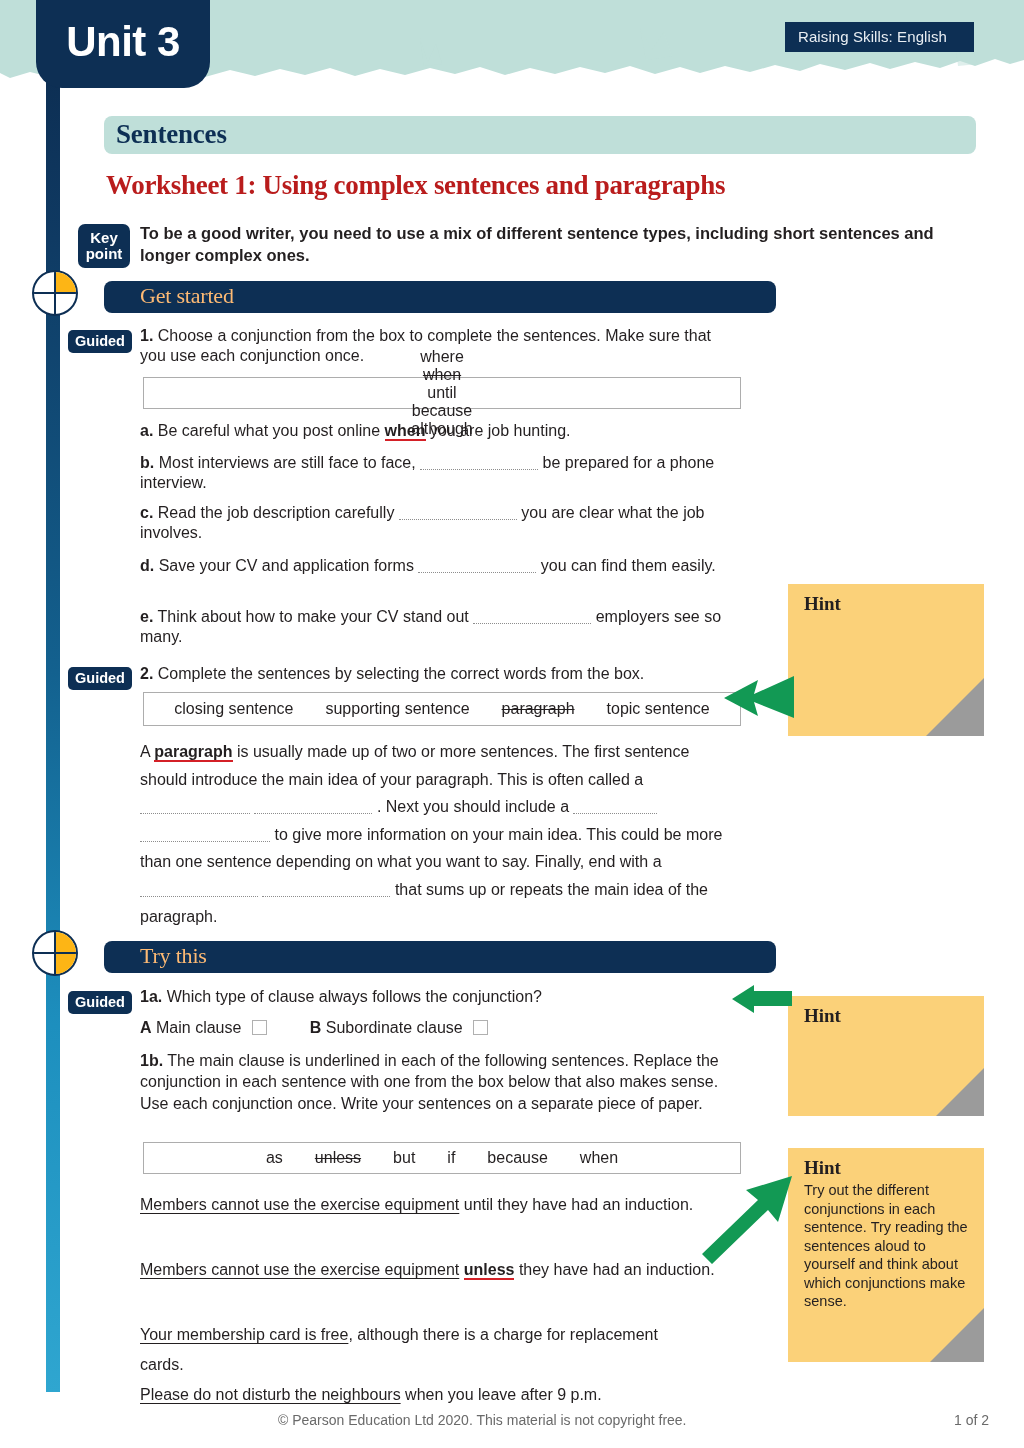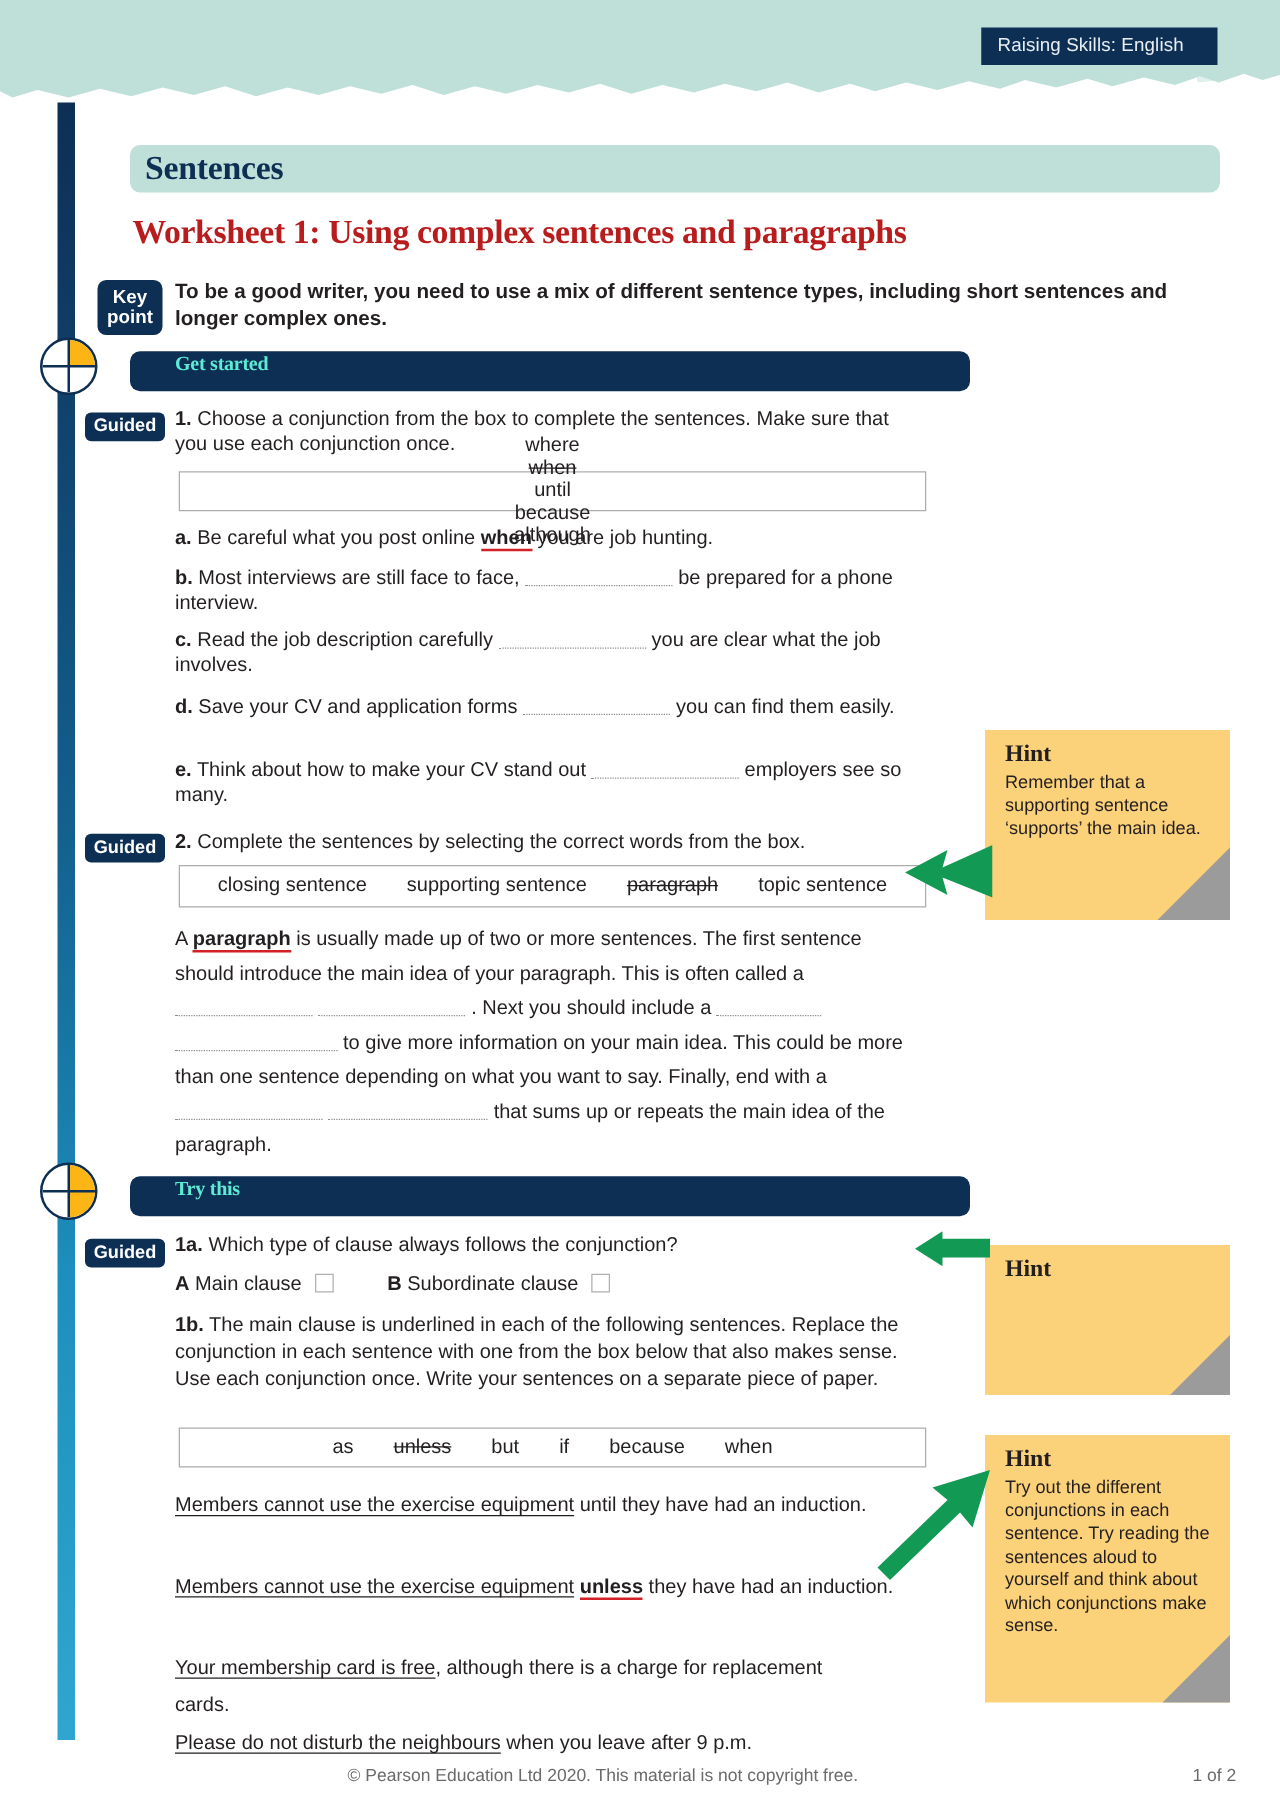--- a/index.html
+++ b/index.html
@@ -86,22 +86,22 @@
   .keypoint-text {
     position: absolute; left: 140px; top: 222px; width: 820px;
     font-size: 16.5px; font-weight: bold; line-height: 1.34; color: #231f20;
   }
 
   .band {
     position: absolute; left: 104px; width: 672px; height: 32px;
     background: #0d2f54; border-radius: 8px; z-index: 3;
   }
   .band .txt {
-    font-family: "Liberation Serif", serif; font-weight: bold; color: #5eead4;
-    font-size: 16px; position: absolute; left: 36px; top: 2px; letter-spacing: -0.2px;
+    font-family: "Liberation Serif", serif; font-weight: normal; color: #fdba74;
+    font-size: 22px; position: absolute; left: 36px; top: 2px; letter-spacing: -0.2px;
   }
 
   .guided-badge {
     position: absolute; left: 68px; width: 64px; height: 23px;
     background: #0d2f54; color: #fff; border-radius: 5px;
     font-size: 14.5px; font-weight: bold; text-align: center; line-height: 23px; z-index: 6;
   }
 
   .q-text {
     position: absolute; font-size: 16px; line-height: 1.28; color: #231f20;
@@ -166,20 +166,23 @@
   <svg class="teal-brush" viewBox="0 0 1024 82" preserveAspectRatio="none">
     <path fill="#bfdfd9" d="M0,0 H1024 V60 L1010,64 L995,59 L975,66 L960,61 L940,68 L915,62 L890,69 L870,63
       L845,70 L820,64 L800,71 L775,65 L750,72 L725,66 L700,73 L680,67 L655,74 L630,66 L605,73 L580,67
       L555,74 L530,68 L505,75 L480,67 L455,74 L430,68 L405,75 L380,69 L355,76 L330,68 L305,75 L280,69
       L255,76 L230,70 L205,77 L180,69 L155,76 L130,70 L105,77 L80,71 L55,78 L30,72 L10,78 L0,73 Z"></path>
     <path fill="#bfdfd9" opacity="0.65" d="M140,30 L150,52 L160,34 L168,56 L176,38 L184,60 L150,62 Z"></path>
     <path fill="#bfdfd9" opacity="0.55" d="M420,38 L428,62 L436,44 L442,64 L424,66 Z"></path>
     <path fill="#bfdfd9" opacity="0.6" d="M640,28 L652,50 L664,32 L672,56 L646,60 Z"></path>
     <path fill="#bfdfd9" opacity="0.5" d="M955,40 L963,62 L971,46 L978,64 L958,66 Z"></path>
   </svg>
+  <div class="unit-tab">
+    <div class="unit-label">Unit 3</div>
+  </div>
   <div class="brand-badge">Raising Skills: English</div>
 </div>
 
 <div class="spine"></div>
 
 <div class="progress-circle" style="left:32px; top:270px;">
   <div class="quad q-tr fill-orange"></div>
   <div class="cross-v"></div>
   <div class="cross-h"></div>
 </div>
@@ -335,21 +338,20 @@
   <span class="underlined">Your membership card is free</span><span>, although there is a charge for replacement cards.</span>
 </div>
 
 <div class="q-text" style="left:140px; top:1385px; width:600px;">
   <span class="underlined">Please do not disturb the neighbours</span>
   <span>when you leave after 9 p.m.</span>
 </div>
 
 <div class="hint" style="left:788px; top:584px; width:196px; height:152px;">
   <div class="ttl">Hint</div>
-  <div class="body">Remember that a supporting sentence ‘supports’ the main idea.</div>
   <div class="fold" style="border-width:0 0 58px 58px; border-color:transparent transparent #9b9b9b transparent;"></div>
 </div>
 
 <div class="hint" style="left:788px; top:996px; width:196px; height:120px;">
   <div class="ttl">Hint</div>
   <div class="fold" style="border-width:0 0 48px 48px; border-color:transparent transparent #9b9b9b transparent;"></div>
 </div>
 
 <div class="hint" style="left:788px; top:1148px; width:196px; height:214px;">
   <div class="ttl">Hint</div>

